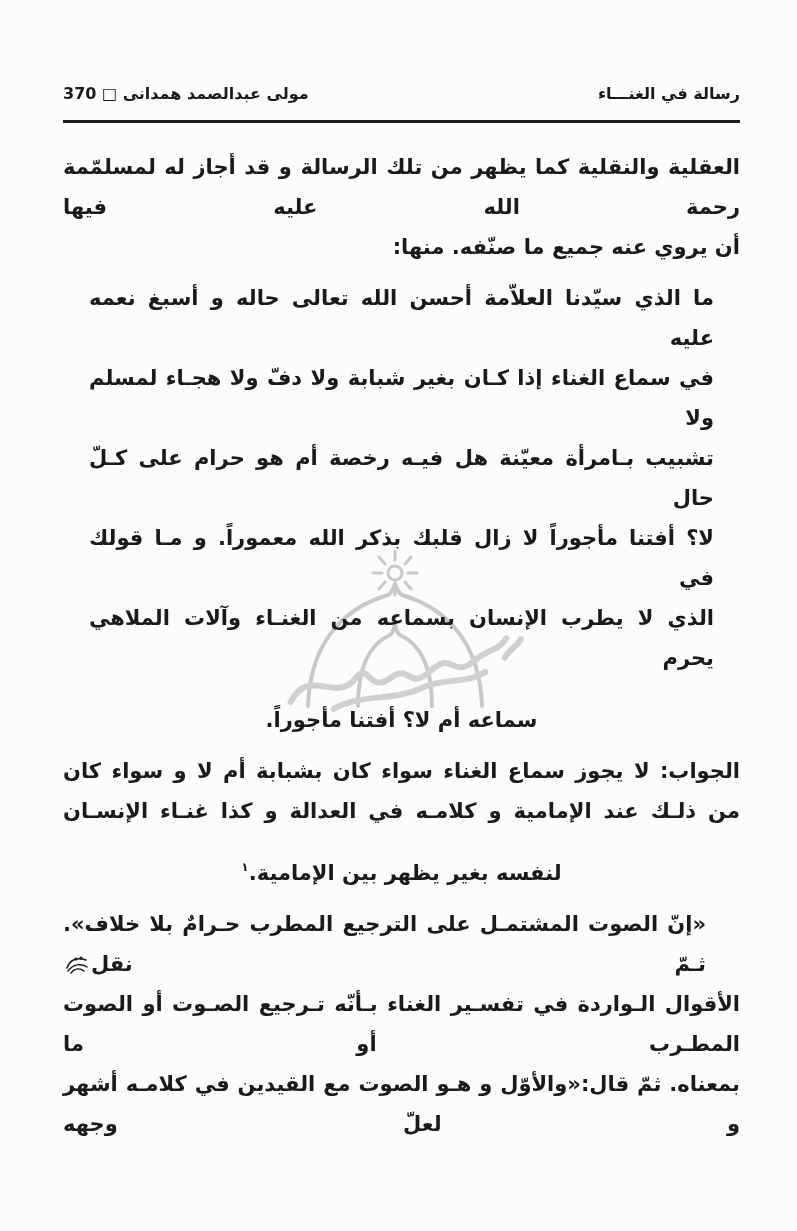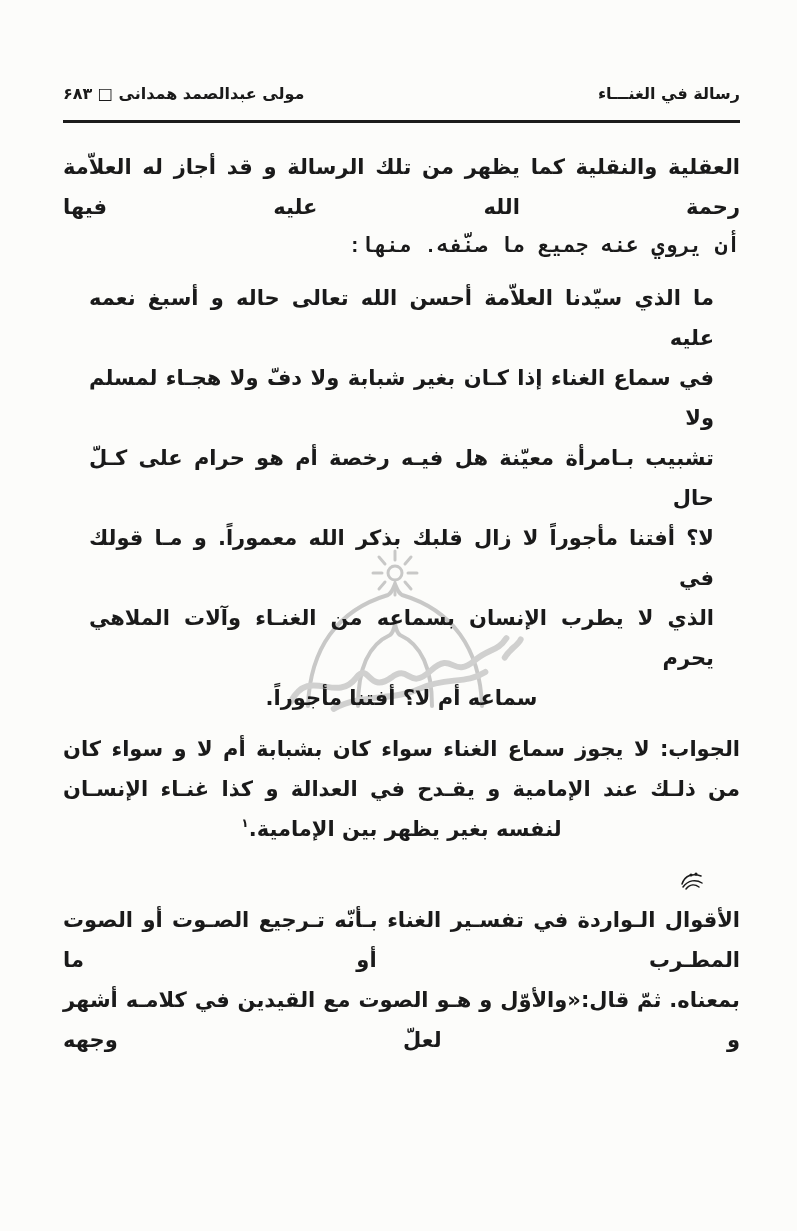--- a/index.html
+++ b/index.html
@@ -16,37 +16,37 @@
     overflow:hidden;
   }
   
   .hdr{display:flex;justify-content:space-between;align-items:baseline;
        font-size:16px;font-weight:bold;line-height:20px;}
   .hdr-rule{border:0;border-top:3px solid #1c1c1c;margin:16px 0 0 0;}
   
   .main{position:relative;z-index:2;margin-top:24px;font-size:21px;font-weight:bold;}
   .para{margin:0 0 11px 0;}
   .ln{line-height:40px;min-height:40px;text-align:justify;text-align-last:justify;}
-  .ln-right{text-align:right;text-align-last:right;font-family:Liberation Mono, monospace;}
-  .ln-center{text-align:right;text-align-last:center;}
+  .ln-right{text-align:right;text-align-last:right;}
+  .ln-center{text-align:right;text-align-last:center;margin-top:22px;}
   .bq1{padding:0 26px;}
   .ind34{padding-right:34px;}
   sup{font-size:12px;line-height:0;vertical-align:9px;}
   .honorific{display:inline-block;width:24px;height:20px;vertical-align:-4px;margin:0 2px;}
   
   .wm{position:absolute;left:270px;top:548px;z-index:1;opacity:.55;pointer-events:none;}
 </style>
 </head>
 <body>
 
 <div class="page">
 
   <div class="hdr">
     <span>رسالة في الغنـــاء</span>
-    <span>مولى عبدالصمد همدانى □ ۶۸۳</span>
+    <span>مولى عبدالصمد همدانى □ 370</span>
   </div>
   <hr class="hdr-rule">
 
   <svg class="wm" width="310" height="165" viewBox="0 0 310 165">
     <g stroke="#9f9f9f" fill="none" stroke-linecap="round">
 
       <g stroke-width="3">
         <circle cx="125" cy="25" r="7"></circle>
         <path d="M125 3 L125 12 M141 9 L135 16 M147 25 L138 25 M141 41 L135 34 M125 47 L125 38 M109 41 L115 34 M103 25 L112 25 M109 9 L115 16"></path>
       </g>
@@ -60,42 +60,42 @@
         <path d="M18 138 C42 104 62 146 86 122 C101 107 96 140 121 126 C141 114 136 142 161 124 C186 106 181 136 206 119 C221 109 230 113 240 101"></path>
         <path d="M60 150 C90 138 120 150 150 140 C175 132 195 142 215 132"></path>
         <path d="M236 120 C242 112 250 110 254 104"></path>
       </g>
     </g>
   </svg>
 
   <div class="main">
 
     <div class="para">
-      <div class="ln">العقلية والنقلية كما يظهر من تلك الرسالة و قد أجاز له العلاّمة رحمة الله عليه فيها</div>
+      <div class="ln">العقلية والنقلية كما يظهر من تلك الرسالة و قد أجاز له لمسلمّمة رحمة الله عليه فيها</div>
       <div class="ln ln-right">أن يروي عنه جميع ما صنّفه. منها:</div>
     </div>
 
     <div class="para bq1">
       <div class="ln">ما الذي سيّدنا العلاّمة أحسن الله تعالى حاله و أسبغ نعمه عليه</div>
       <div class="ln">في سماع الغناء إذا كـان بغير شبابة ولا دفّ ولا هجـاء لمسلم ولا</div>
       <div class="ln">تشبيب بـامرأة معيّنة هل فيـه رخصة أم هو حرام على كـلّ حال</div>
       <div class="ln">لا؟ أفتنا مأجوراً لا زال قلبك بذكر الله معموراً. و مـا قولك في</div>
       <div class="ln">الذي لا يطرب الإنسان بسماعه من الغنـاء وآلات الملاهي يحرم</div>
       <div class="ln ln-center">سماعه أم لا؟ أفتنا مأجوراً.</div>
     </div>
 
     <div class="para">
       <div class="ln">الجواب: لا يجوز سماع الغناء سواء كان بشبابة أم لا و سواء كان</div>
-      <div class="ln">من ذلـك عند الإمامية و يقـدح في العدالة و كذا غنـاء الإنسـان</div>
+      <div class="ln">من ذلـك عند الإمامية و كلامـه في العدالة و كذا غنـاء الإنسـان</div>
       <div class="ln ln-center"><span>لنفسه بغير يظهر بين الإمامية.</span><sup>١</sup></div>
     </div>
 
 
     <div class="para">
-      <div class="ln ind34"><span class="honorific"><svg width="24" height="20" viewBox="0 0 24 20" fill="none" stroke="#1a1a1a" stroke-width="1.5" stroke-linecap="round">
+      <div class="ln ind34"><span>«إنّ الصوت المشتمـل على الترجيع المطرب حـرامٌ بلا خلاف». ثـمّ نقل</span><span class="honorific"><svg width="24" height="20" viewBox="0 0 24 20" fill="none" stroke="#1a1a1a" stroke-width="1.5" stroke-linecap="round">
               <path d="M2 13 C5 4 13 2 21 5"></path>
               <path d="M3 16 C8 9 16 8 22 12"></path>
               <path d="M6 18 C10 13 15 13 19 16"></path>
               <circle cx="11" cy="4" r="0.8" fill="#1a1a1a"></circle>
               <circle cx="16" cy="3" r="0.8" fill="#1a1a1a"></circle>
             </svg></span></div>
       <div class="ln">الأقوال الـواردة في تفسـير الغناء بـأنّه تـرجيع الصـوت أو الصوت المطـرب أو ما</div>
       <div class="ln">بمعناه. ثمّ قال:«والأوّل و هـو الصوت مع القيدين في كلامـه أشهر و لعلّ وجهه</div>
 
     </div>

